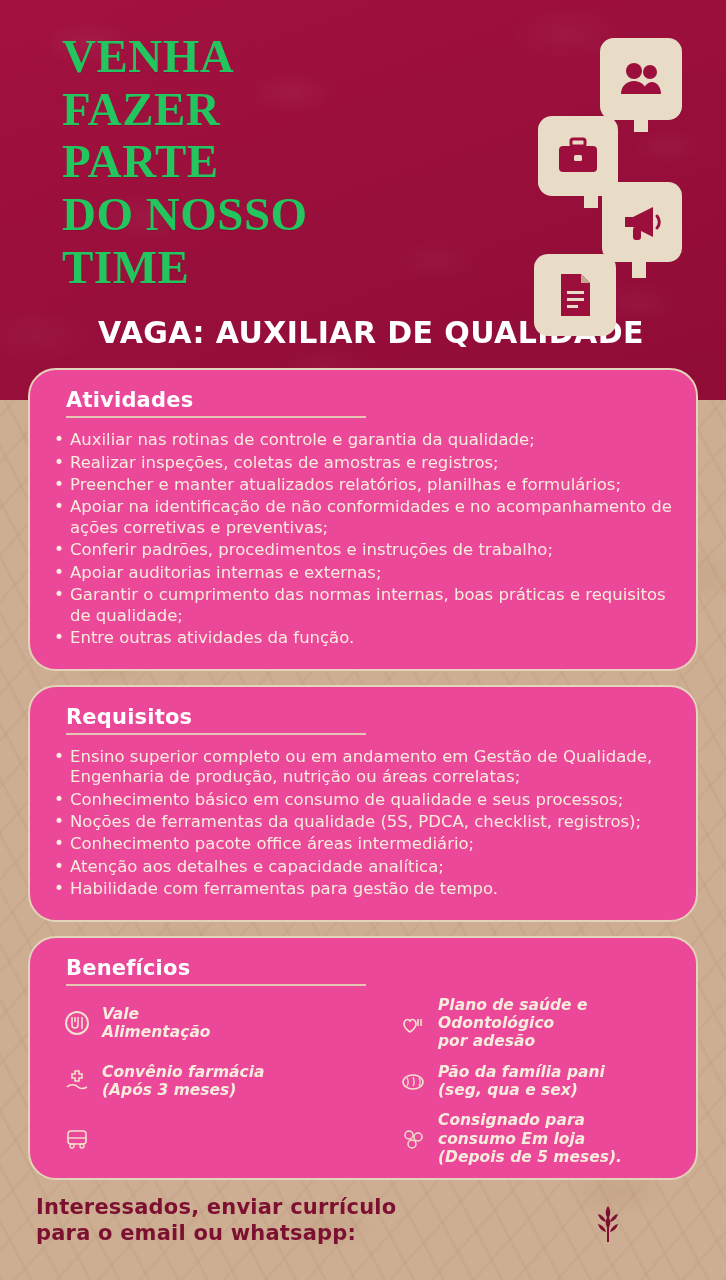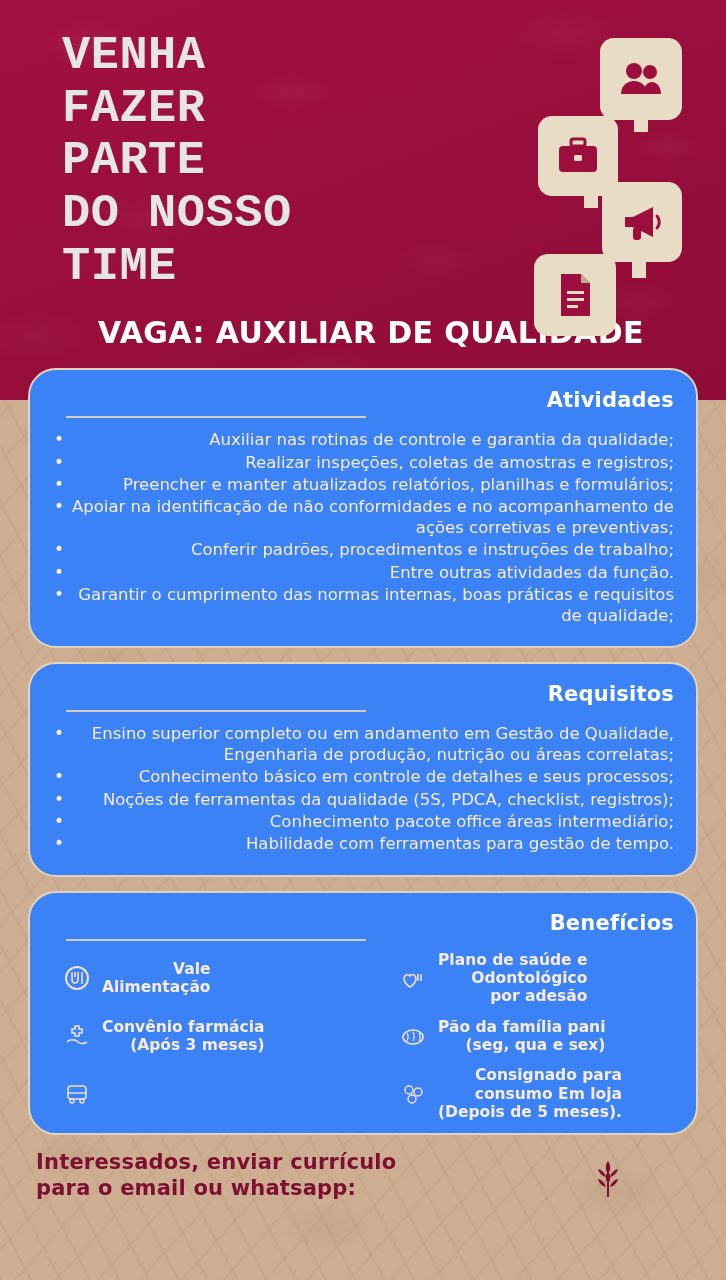--- a/index.html
+++ b/index.html
@@ -55,22 +55,22 @@
     background:
       repeating-linear-gradient(62deg, rgba(120,70,45,0.05) 0 3px, transparent 3px 26px),
       repeating-linear-gradient(-48deg, rgba(120,70,45,0.045) 0 3px, transparent 3px 31px);
   }
 
   .page { position: relative; width: 726px; height: 1280px; }
 
   
   .header { position: relative; padding: 30px 34px 0 62px; }
   .headline {
-    color: #e5e5e5;
-    font-family: Liberation Mono, monospace;
+    color: #22c55e;
+    font-family: Liberation Serif, serif;
     font-weight: bold;
     font-size: 47px;
     line-height: 1.12;
     letter-spacing: 0.5px;
     text-transform: uppercase;
     max-width: 420px;
     text-shadow: 0 1px 0 rgba(0,0,0,0.12);
   }
   .headline span { display: block; }
 
@@ -111,26 +111,25 @@
     font-size: 30px;
     letter-spacing: 0.4px;
     text-transform: uppercase;
     padding-right: 12px;
   }
 
   
   .card {
     position: relative;
     margin: 0 28px 14px 28px;
-    background: #3b82f6;
+    background: #ec4899;
     border: 2px solid #e3d3b8;
     border-radius: 28px;
     padding: 16px 22px 18px 22px;
     color: #f6ead8;
-    text-align: right;
   }
   .card-title {
     font-weight: bold;
     font-size: 21px;
     color: #ffffff;
     margin: 2px 0 4px 14px;
     letter-spacing: 0.2px;
   }
   .card-rule {
     height: 2px;
@@ -160,20 +159,21 @@
   .card-activities { margin-top: 18px; min-height: 258px; }
   .card-requisitos { min-height: 200px; }
   .card-beneficios { min-height: 200px; padding-bottom: 12px; }
 
   
   .benefit-grid {
     display: grid;
     grid-template-columns: 1fr 1fr;
     gap: 12px 16px;
     margin: 10px 0 0 10px;
+    font-style: italic;
   }
   .benefit {
     display: flex;
     align-items: center;
     gap: 10px;
   }
   .benefit .b-icon {
     flex: 0 0 30px;
     width: 30px;
     height: 30px;
@@ -276,33 +276,35 @@
 
   <div class="card card-activities">
     <div class="card-title">Atividades</div>
     <div class="card-rule"></div>
     <ul class="bullets">
       <li>Auxiliar nas rotinas de controle e garantia da qualidade;</li>
       <li>Realizar inspeções, coletas de amostras e registros;</li>
       <li>Preencher e manter atualizados relatórios, planilhas e formulários;</li>
       <li>Apoiar na identificação de não conformidades e no acompanhamento de ações corretivas e preventivas;</li>
       <li>Conferir padrões, procedimentos e instruções de trabalho;</li>
+      <li>Apoiar auditorias internas e externas;</li>
+      <li>Garantir o cumprimento das normas internas, boas práticas e requisitos de qualidade;</li>
       <li>Entre outras atividades da função.</li>
-      <li>Garantir o cumprimento das normas internas, boas práticas e requisitos de qualidade;</li>
     </ul>
   </div>
 
   <div class="card card-requisitos">
     <div class="card-title">Requisitos</div>
     <div class="card-rule"></div>
     <ul class="bullets">
       <li>Ensino superior completo ou em andamento em Gestão de Qualidade, Engenharia de produção, nutrição ou áreas correlatas;</li>
-      <li>Conhecimento básico em controle de detalhes e seus processos;</li>
+      <li>Conhecimento básico em consumo de qualidade e seus processos;</li>
       <li>Noções de ferramentas da qualidade (5S, PDCA, checklist, registros);</li>
       <li>Conhecimento pacote office áreas intermediário;</li>
+      <li>Atenção aos detalhes e capacidade analítica;</li>
       <li>Habilidade com ferramentas para gestão de tempo.</li>
     </ul>
   </div>
 
   <div class="card card-beneficios">
     <div class="card-title">Benefícios</div>
     <div class="card-rule"></div>
 
     <div class="benefit-grid">
       <div class="benefit">

